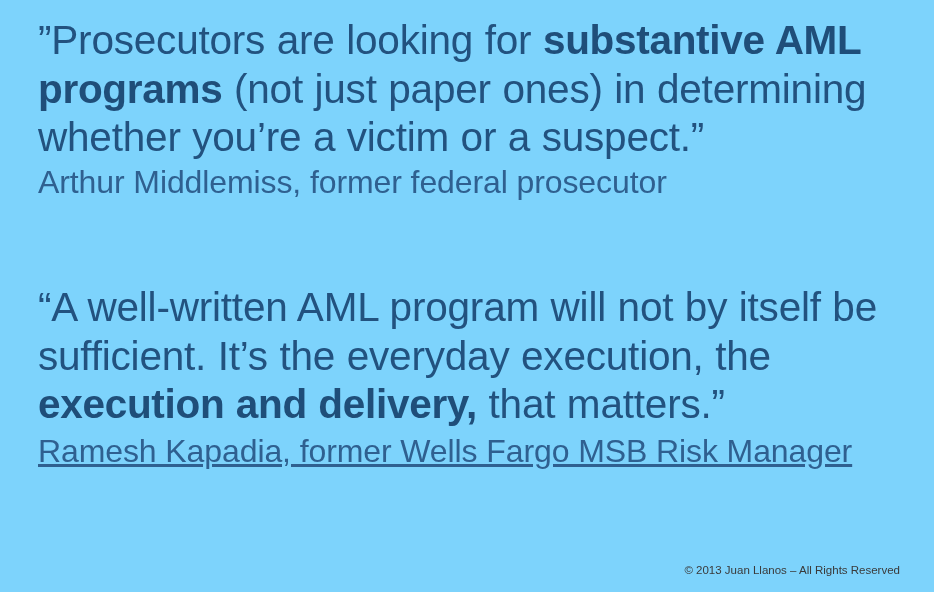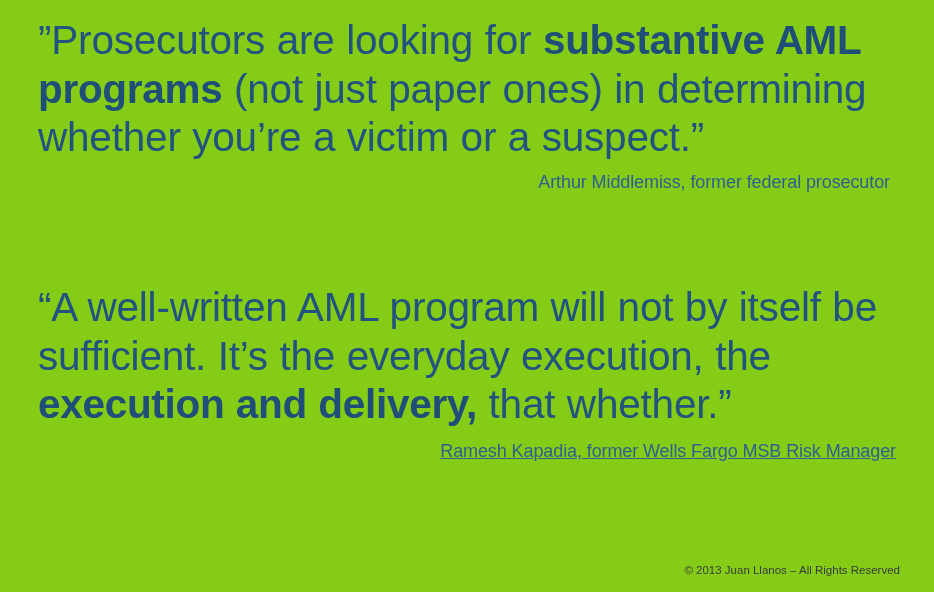--- a/index.html
+++ b/index.html
@@ -11,21 +11,21 @@
     height: 592px;
     background: #ffffff;
     font-family: "Liberation Sans", "DejaVu Sans", sans-serif;
     overflow: hidden;
   }
 
   .slide {
     position: relative;
     width: 934px;
     height: 592px;
-    background: #84cc16;
+    background: #7dd3fc;
     box-sizing: border-box;
   }
 
   
   .quote-block {
     position: absolute;
     left: 38px;
     width: 862px;
   }
 
@@ -42,25 +42,24 @@
     word-spacing: 0.5px;
   }
 
   .quote-text .bold {
     font-weight: 700;
     color: #1F4E79;
     letter-spacing: -0.3px;
   }
 
   .attribution {
-    font-size: 18px;
+    font-size: 32px;
     line-height: 32px;
     color: #2F6090;
     font-weight: 400;
-    text-align: right;
     margin-top: 2px;
     letter-spacing: -0.1px;
   }
 
   #attribution-1 { padding-right: 10px; margin-top: 4px; }
   #attribution-2 { padding-right: 4px; margin-top: 6px; text-decoration: underline; }
 
   
   .footer-copyright {
     position: absolute;
@@ -78,19 +77,19 @@
 <body>
 
 <div class="slide">
 
   <div class="quote-block" id="quote-block-1">
     <div class="quote-text"><span>”Prosecutors are looking for </span><span class="bold">substantive AML programs</span><span> (not just paper ones) in determining whether you’re a victim or a suspect.”</span></div>
     <div class="attribution" id="attribution-1">Arthur Middlemiss, former federal prosecutor</div>
   </div>
 
   <div class="quote-block" id="quote-block-2">
-    <div class="quote-text"><span>“A well-written AML program will not by itself be sufficient.  It’s the everyday execution, the </span><span class="bold">execution and delivery,</span><span> that whether.”</span></div>
+    <div class="quote-text"><span>“A well-written AML program will not by itself be sufficient.  It’s the everyday execution, the </span><span class="bold">execution and delivery,</span><span> that matters.”</span></div>
     <div class="attribution" id="attribution-2">Ramesh Kapadia, former Wells Fargo MSB Risk Manager</div>
   </div>
 
   <div class="footer-copyright">© 2013 Juan Llanos – All Rights Reserved</div>
 
 </div>
 
 </body></html>

